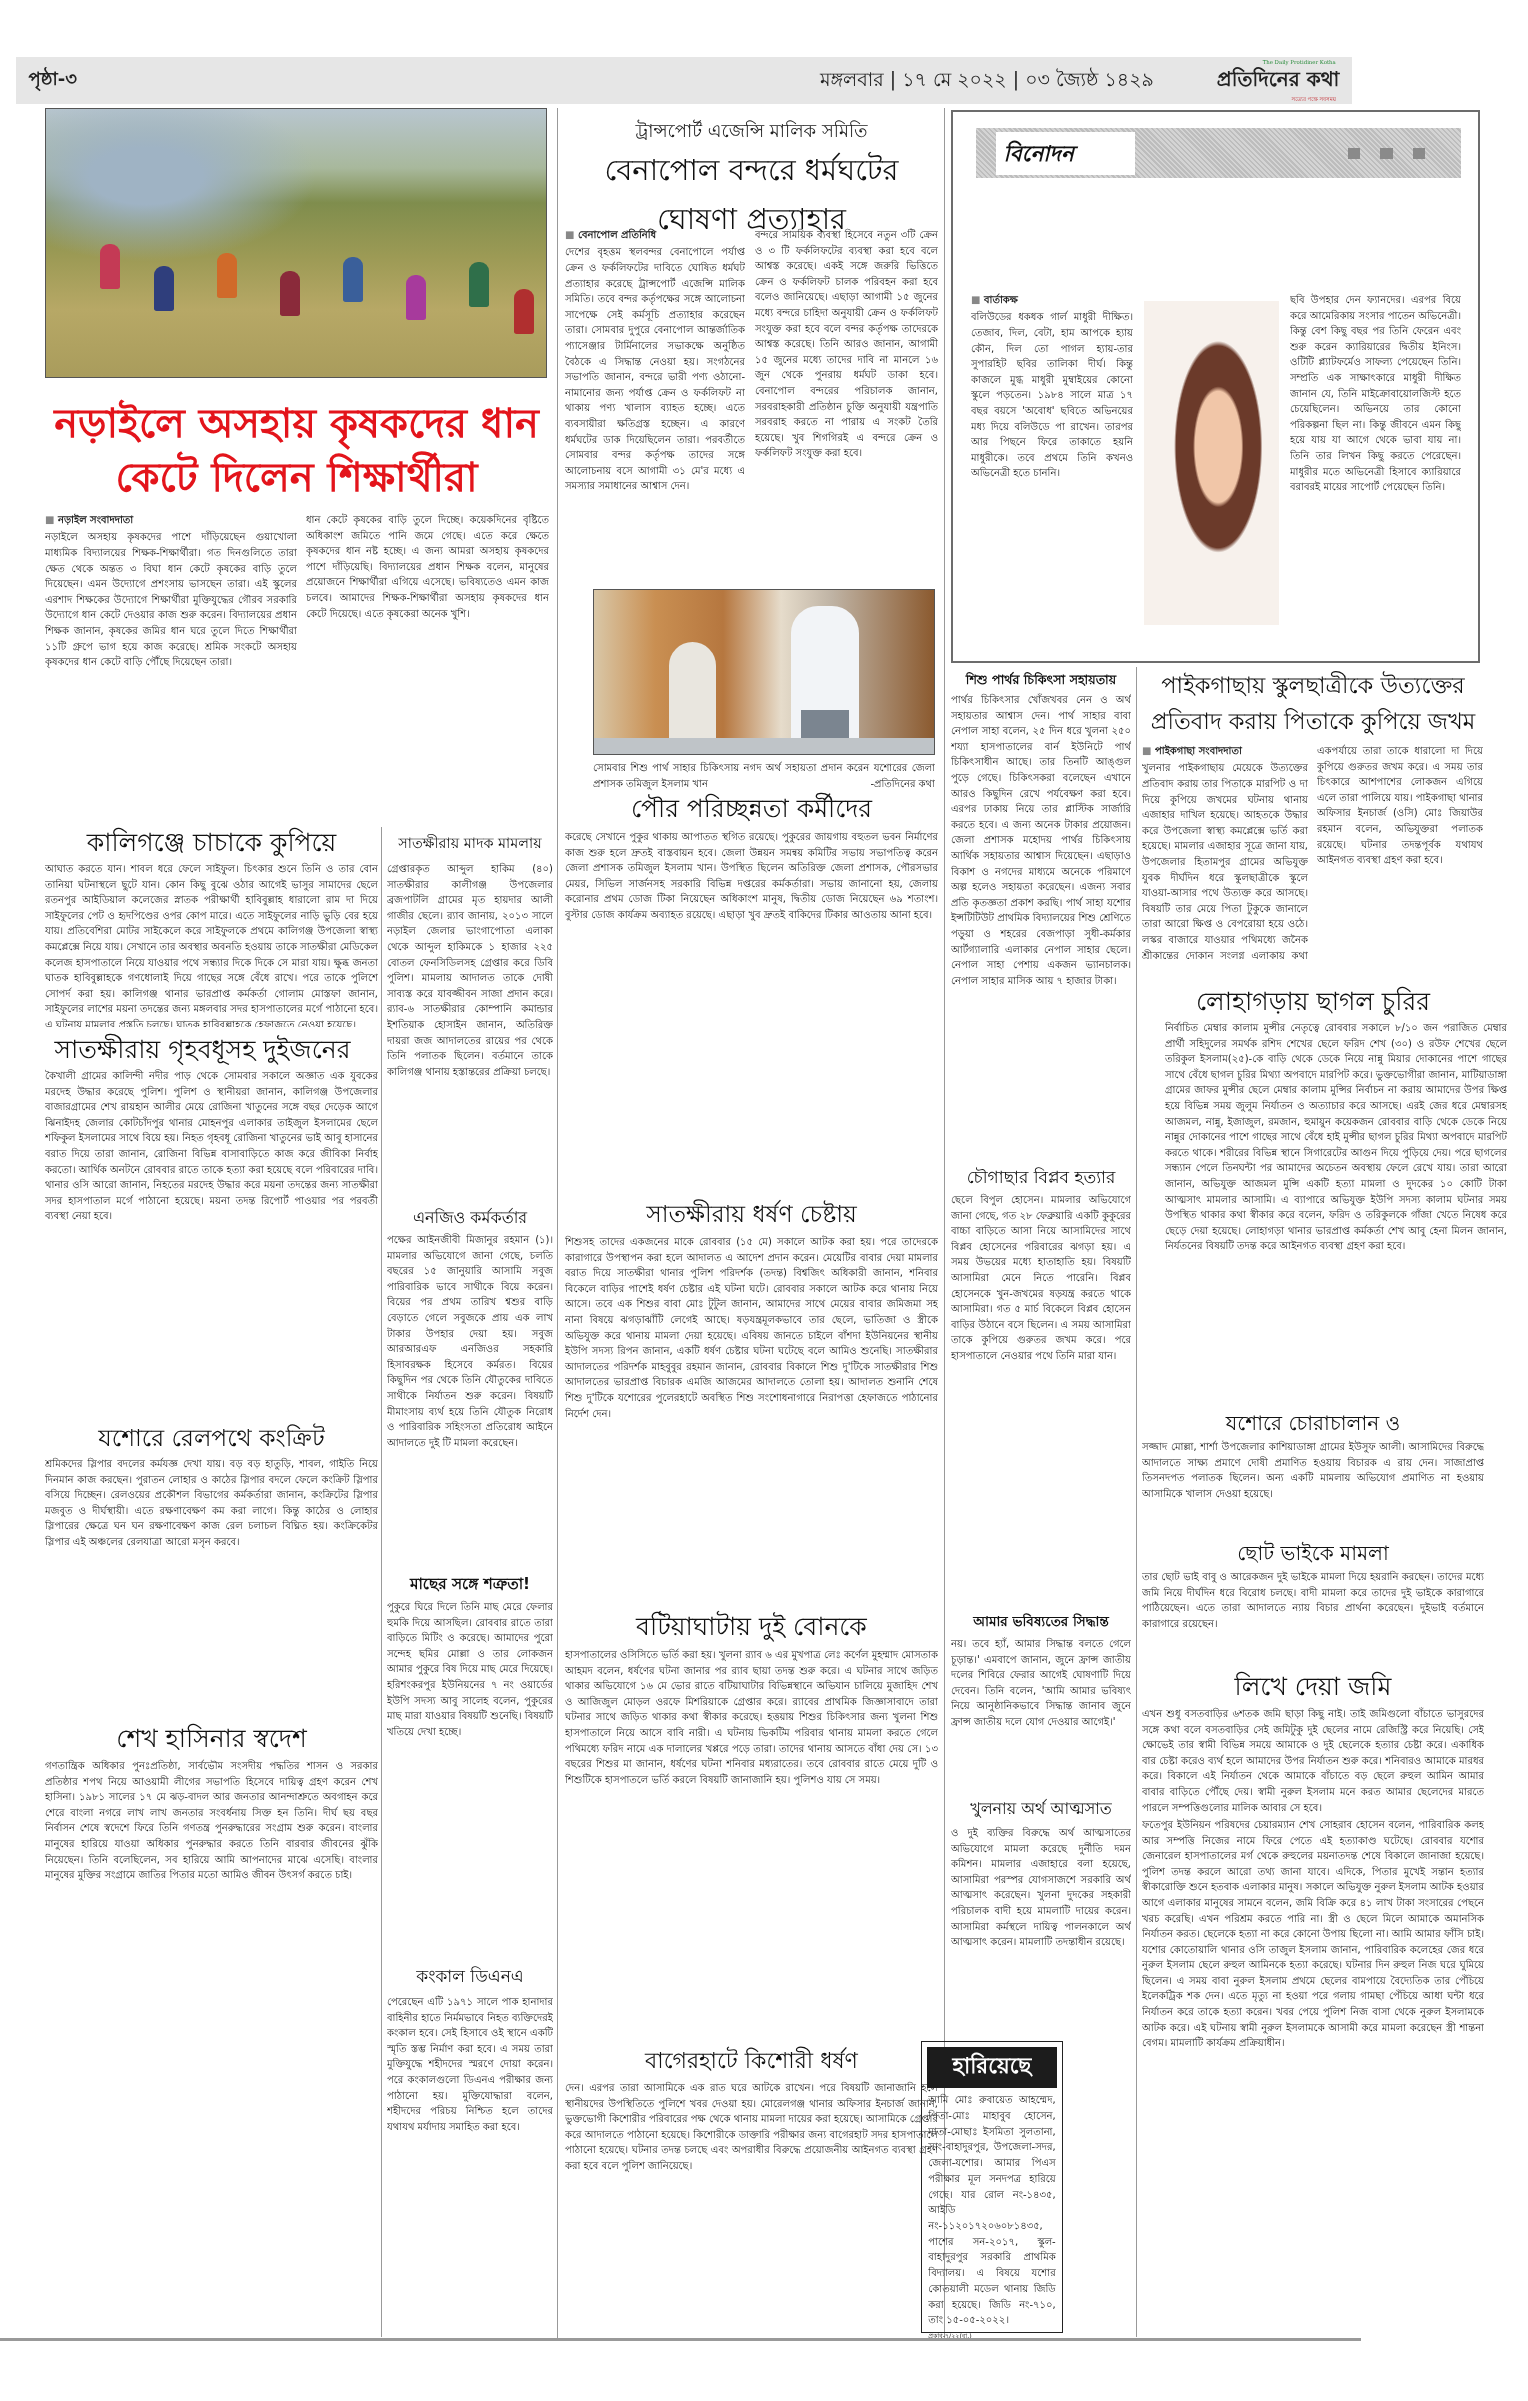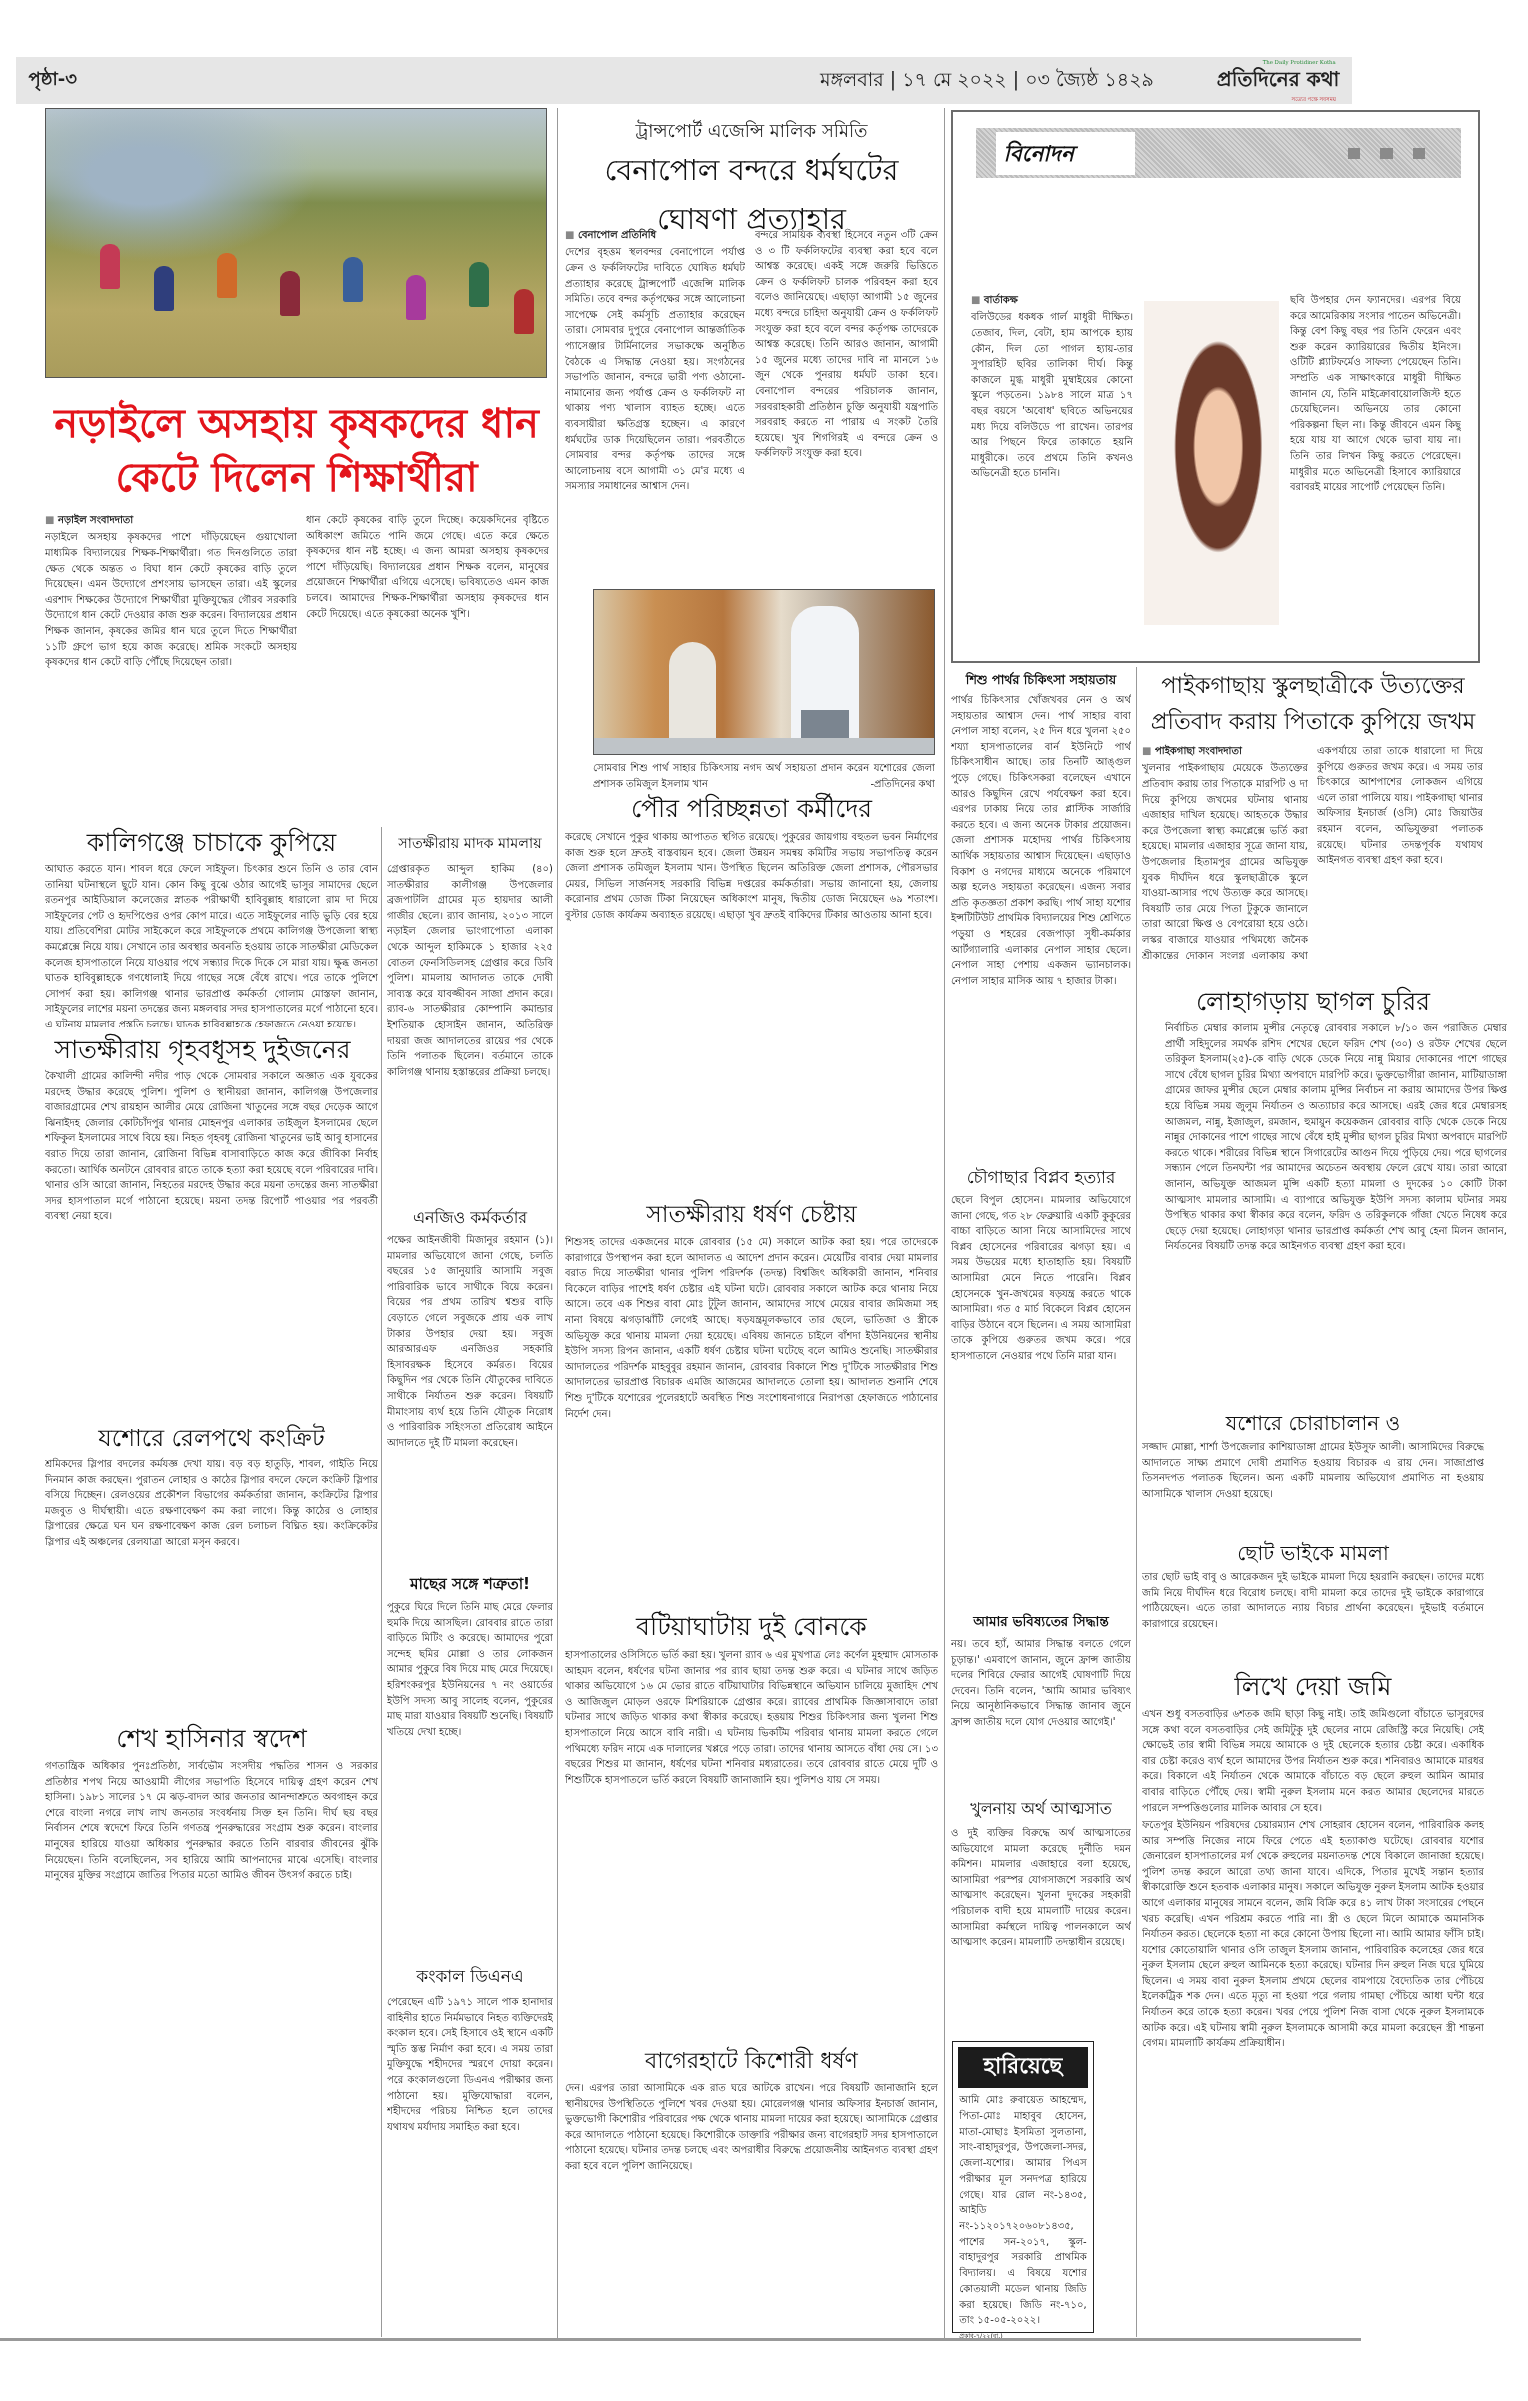--- a/index.html
+++ b/index.html
@@ -51,21 +51,21 @@
     position: absolute; left: 23.4px; top: 16px; width: 485px; height: 50px;
     background: repeating-linear-gradient(45deg, #bdbdbd 0 1.8px, #d4d4d4 1.8px 3.6px);
   }
   .binodon-logo {
     position: absolute; left: 20px; top: 3.6px; width: 139px; height: 43px; background: #fff;
     font-family: "DejaVu Serif", serif; font-size: 21.6px; font-style: italic; font-weight: bold; padding: 5.4px 7.2px; color: #111;
   }
   .binodon-squares { position: absolute; right: 36px; top: 20px; display: flex; gap: 20px; }
   .binodon-squares span { width: 12.6px; height: 10.8px; background: #8a8a8a; display: block; }
 
-  .hariyeche-box { position: absolute; left: 952px; top: 2041px; width: 142px; height: 292px; border: 1.8px solid #222; }
+  .hariyeche-box { position: absolute; left: 921px; top: 2041px; width: 142px; height: 292px; border: 1.8px solid #222; }
   .hariyeche-title { background: #1c1c1c; color: #fff; font-size: 21.6px; font-weight: bold; text-align: center; margin: 4.5px 5.4px; padding: 2.7px 0; font-family: "DejaVu Serif", serif; }
   .hariyeche-body { font-size: 10px; line-height: 15.7px; padding: 0 6.3px; text-align: justify; }
   .hariyeche-code { font-size: 6.3px; padding: 2.7px 6.3px; }
 
   .rule { position: absolute; background: #999; }
   .bottom-rule { position: absolute; left: 0; top: 2338px; width: 1361px; height: 2.7px; background: #999; }
 </style>
 </head>
 <body>
 

